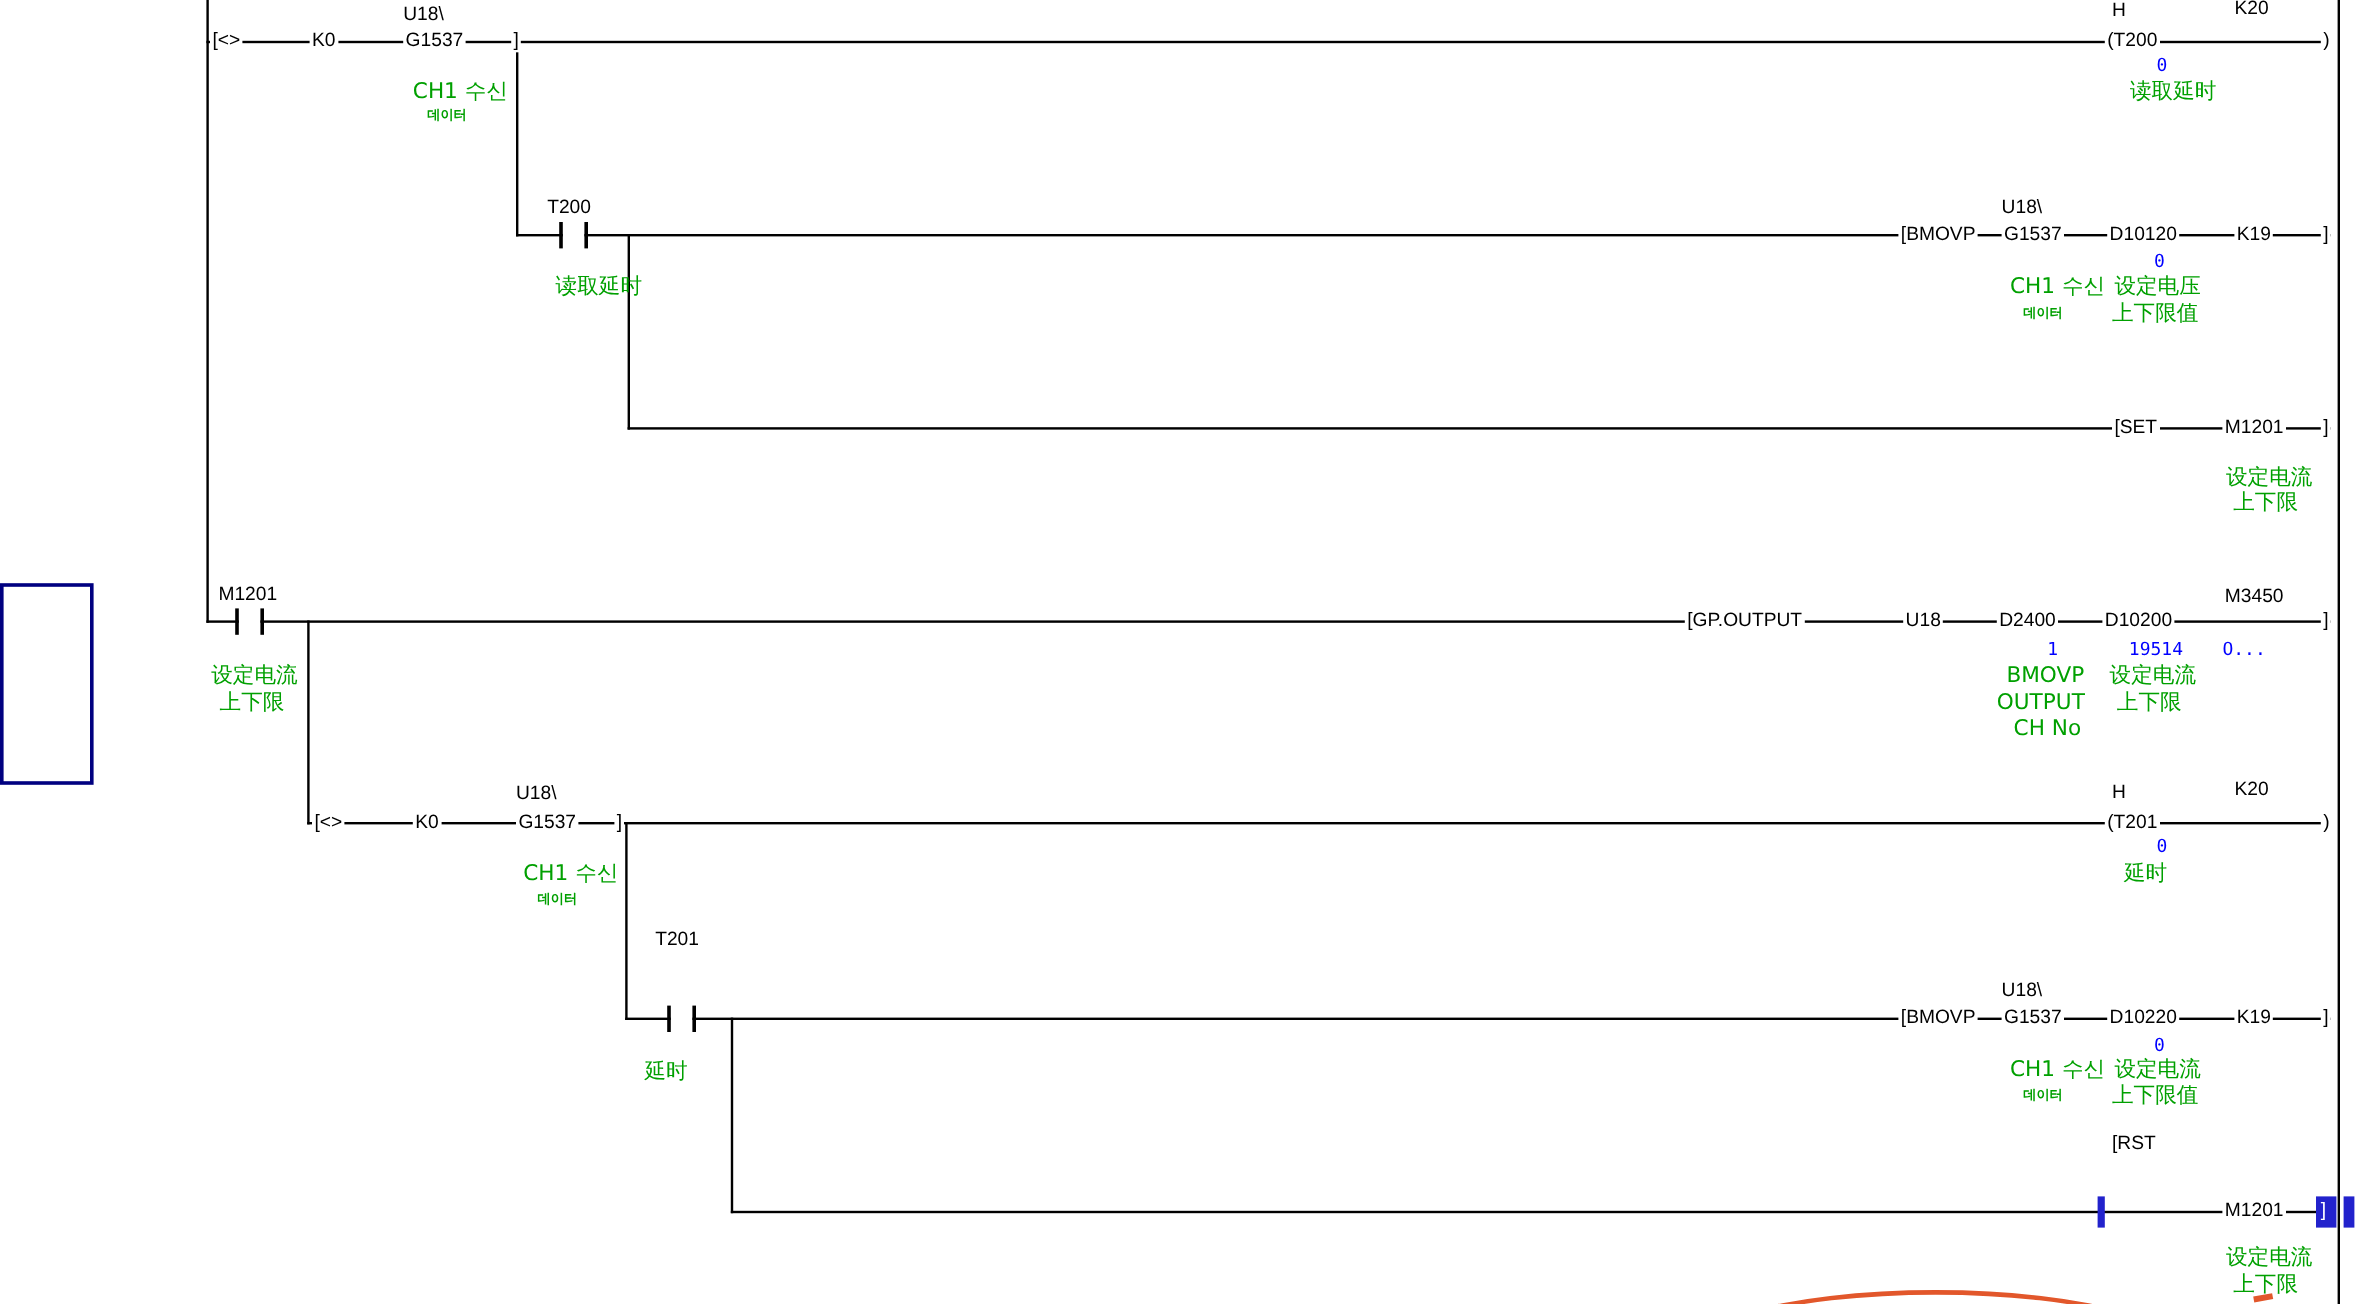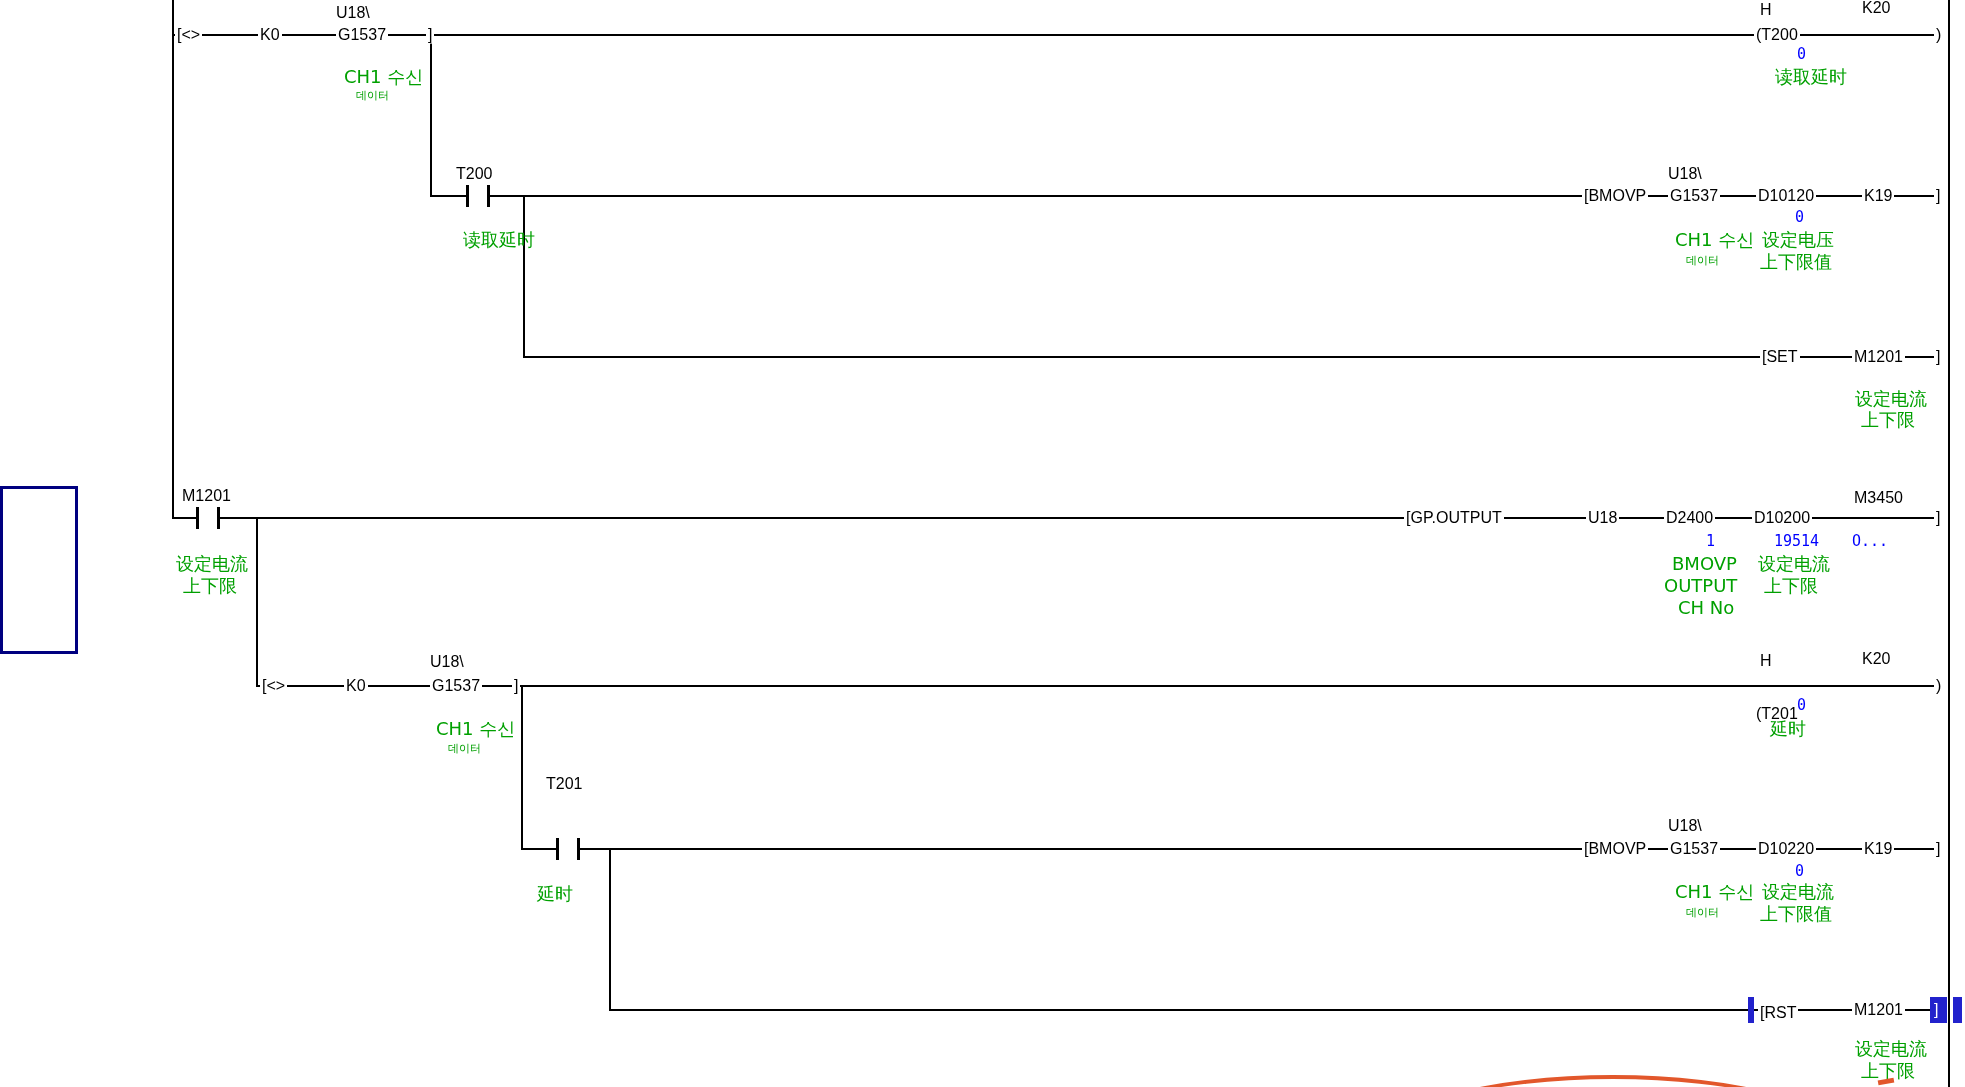--- a/index.html
+++ b/index.html
@@ -10,21 +10,21 @@
     font-family:"DejaVu Sans Mono","Liberation Mono",monospace;
   }
   .wire-h { position:absolute; height:2px; background:#000; }
   .wire-v { position:absolute; width:2px; background:#000; }
   .bar    { position:absolute; width:3px; height:22px; background:#000; }
   .gap    { position:absolute; background:#fff; }
   .txt    { position:absolute; transform:translateY(-50%); white-space:pre; line-height:1.05; }
   .dev    { font-size:16px; color:#000; font-family:Liberation Sans, sans-serif; }
   .onwire { background:#fff; padding:0 2px; }
   .cm     { font-size:18px; color:#00a000; font-family:"DejaVu Sans","Liberation Sans",sans-serif; }
-  .cm-sm  { font-size:11px; }
+  .cm-sm  { font-size:11px;font-weight:bold; }
   .val    { font-size:15px; color:#0000ff; font-family:"DejaVu Sans Mono","Liberation Mono",monospace; }
   .sel    { position:absolute; background:#2222cc; }
   .stmt-box {
     position:absolute; left:0px; top:486px; width:78px; height:168px;
     border:3px solid #000080; background:transparent;
   }
   .annot-ellipse {
     position:absolute; left:1383px; top:1075px; width:460px; height:130px;
     border:4px solid #e2572b; border-radius:50%; background:transparent;
   }
@@ -118,21 +118,21 @@
   <div class="txt dev onwire" style="left:260px;top:686px">[&lt;&gt;</div>
   <div class="txt dev onwire" style="left:344px;top:686px">K0</div>
   <div class="txt dev" style="left:430px;top:662px">U18\</div>
   <div class="txt dev onwire" style="left:430px;top:686px">G1537</div>
   <div class="txt dev onwire" style="left:512px;top:686px">]</div>
   <div class="txt cm" style="left:436px;top:729px">CH1 수신</div>
   <div class="txt cm cm-sm" style="left:448px;top:749px">데이터</div>
 
   <div class="txt dev" style="left:1760px;top:661px">H</div>
   <div class="txt dev" style="left:1862px;top:659px">K20</div>
-  <div class="txt dev onwire" style="left:1754px;top:714px">(T201</div>
+  <div class="txt dev onwire" style="left:1754px;top:686px">(T201</div>
   <div class="txt dev onwire" style="left:1934px;top:686px">)</div>
   <div class="txt val" style="left:1797px;top:706px">0</div>
   <div class="txt cm" style="left:1770px;top:729px">延时</div>
 
   <div class="gap" style="left:559px;top:845px;width:18px;height:9px"></div>
   <div class="bar" style="left:556px;top:838px"></div>
   <div class="bar" style="left:577px;top:838px"></div>
   <div class="txt dev" style="left:546px;top:784px">T201</div>
   <div class="txt cm" style="left:537px;top:894px">延时</div>
 
@@ -144,21 +144,21 @@
   <div class="txt dev onwire" style="left:1934px;top:849px">]</div>
   <div class="txt val" style="left:1795px;top:872px">0</div>
   <div class="txt cm" style="left:1675px;top:892px">CH1 수신</div>
   <div class="txt cm cm-sm" style="left:1686px;top:913px">데이터</div>
   <div class="txt cm" style="left:1762px;top:892px">设定电流</div>
   <div class="txt cm" style="left:1760px;top:914px">上下限值</div>
 
   <div class="sel" style="left:1748px;top:997px;width:6px;height:26px"></div>
   <div class="sel" style="left:1930px;top:997px;width:17px;height:26px"></div>
   <div class="sel" style="left:1953px;top:997px;width:9px;height:26px"></div>
-  <div class="txt dev onwire" style="left:1758px;top:1013px">[RST</div>
+  <div class="txt dev onwire" style="left:1758px;top:954px">[RST</div>
   <div class="txt dev onwire" style="left:1852px;top:1010px">M1201</div>
   <div class="txt dev sel-close" style="left:1934px;top:1010px;background:transparent">]</div>
   <div class="txt cm" style="left:1855px;top:1049px">设定电流</div>
   <div class="txt cm" style="left:1861px;top:1071px">上下限</div>
 
   <div class="stmt-box"></div>
   <div class="annot-ellipse"></div>
   <div class="annot-tick"></div>
 
 </div>

